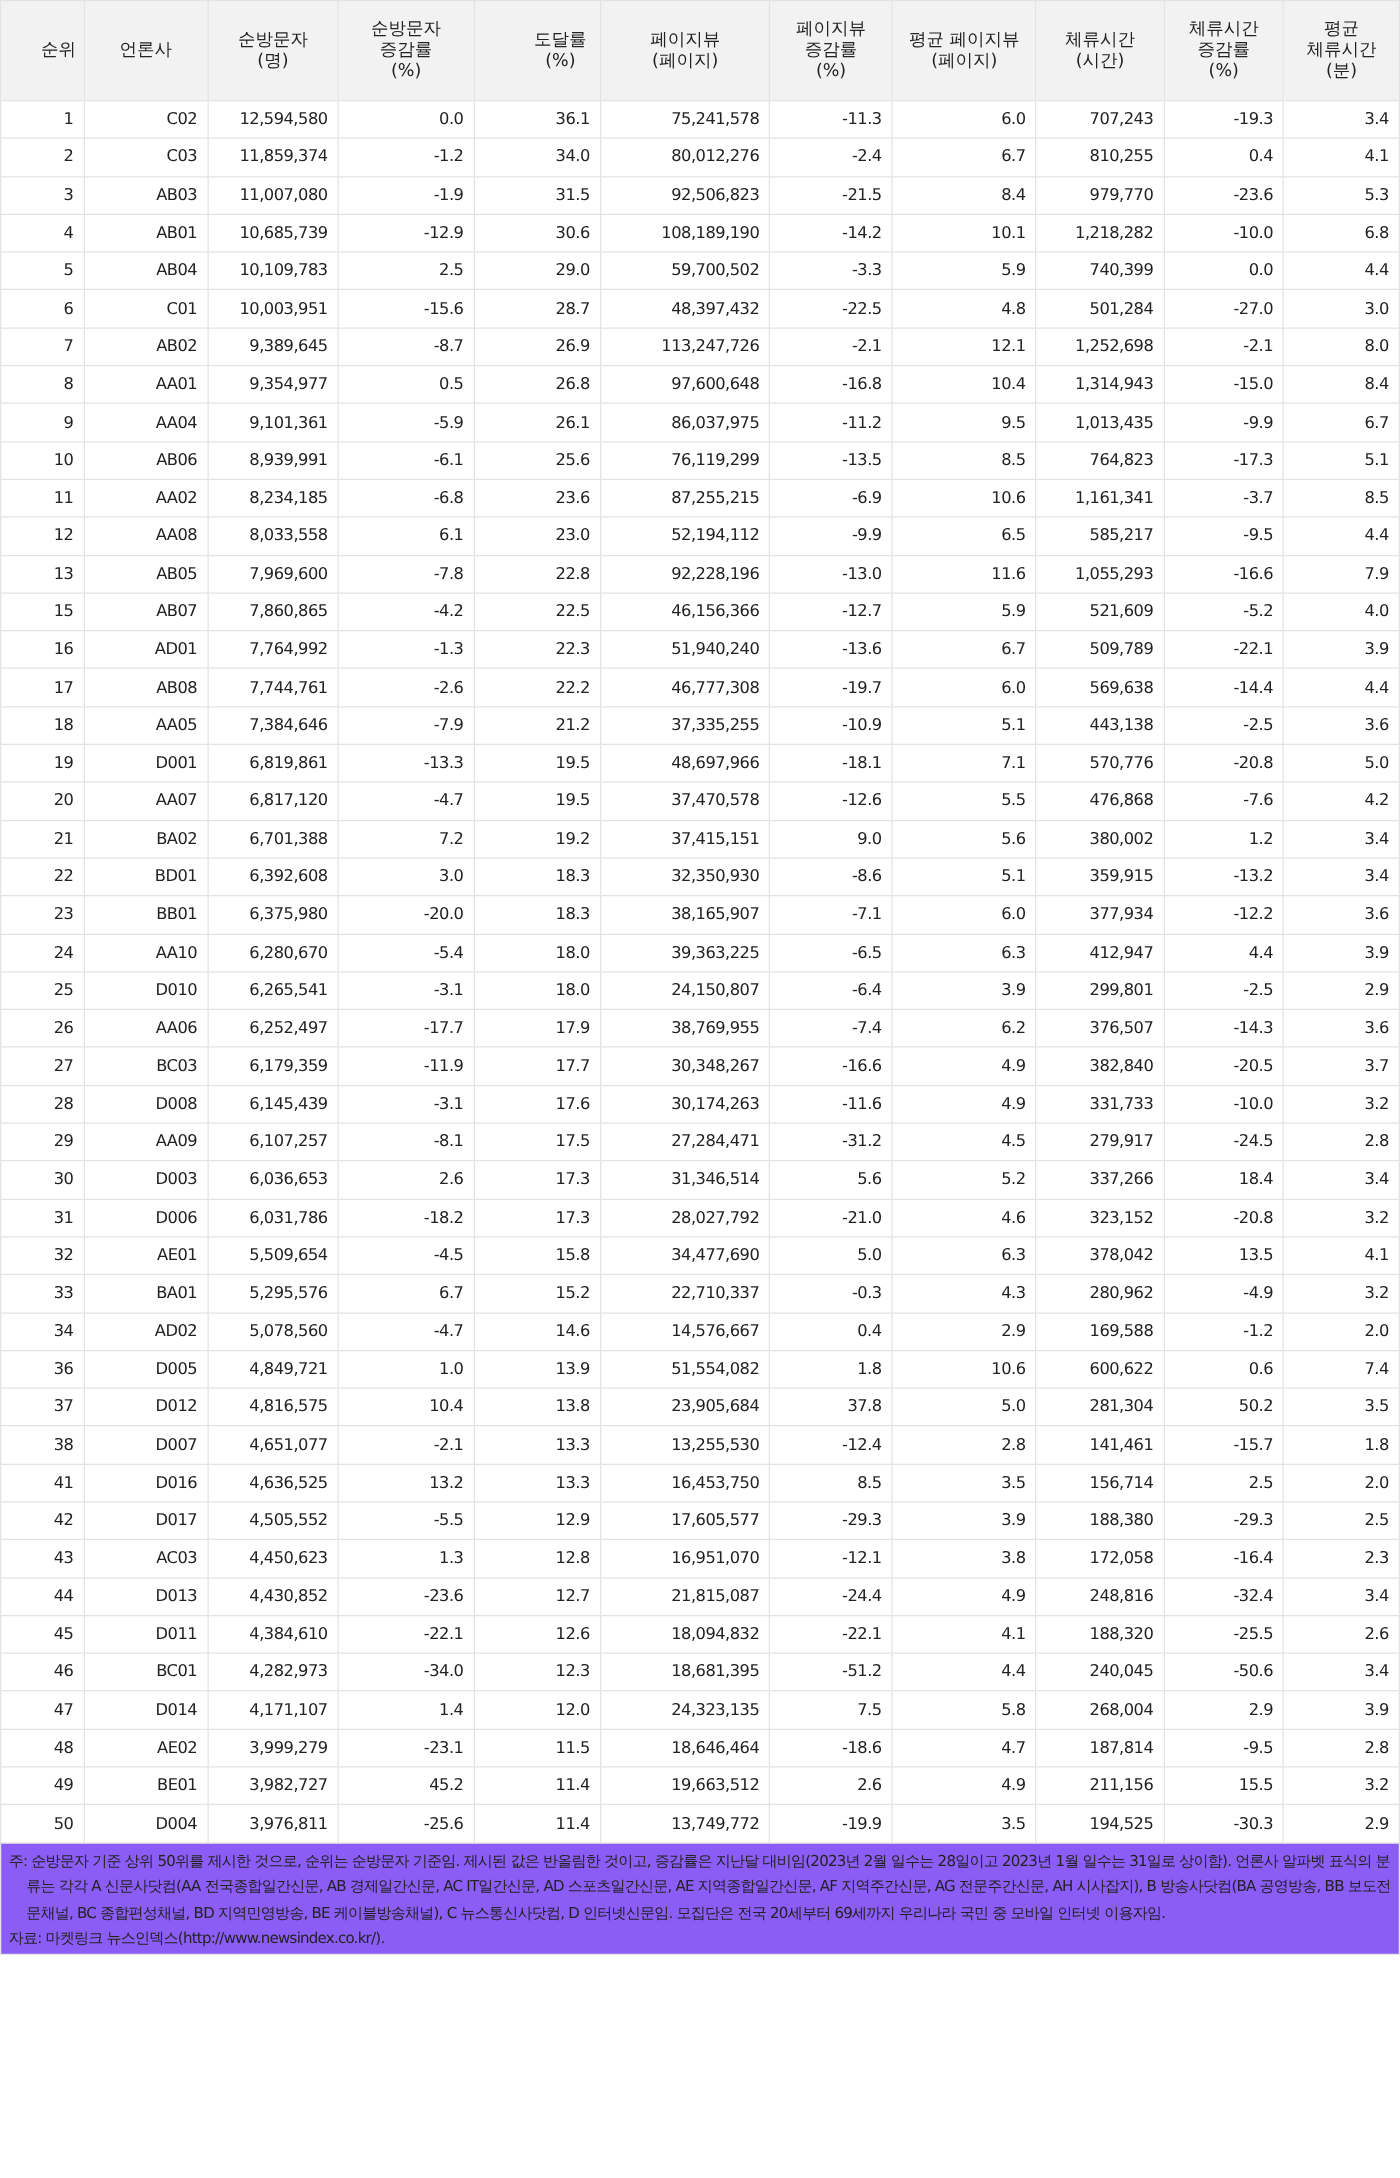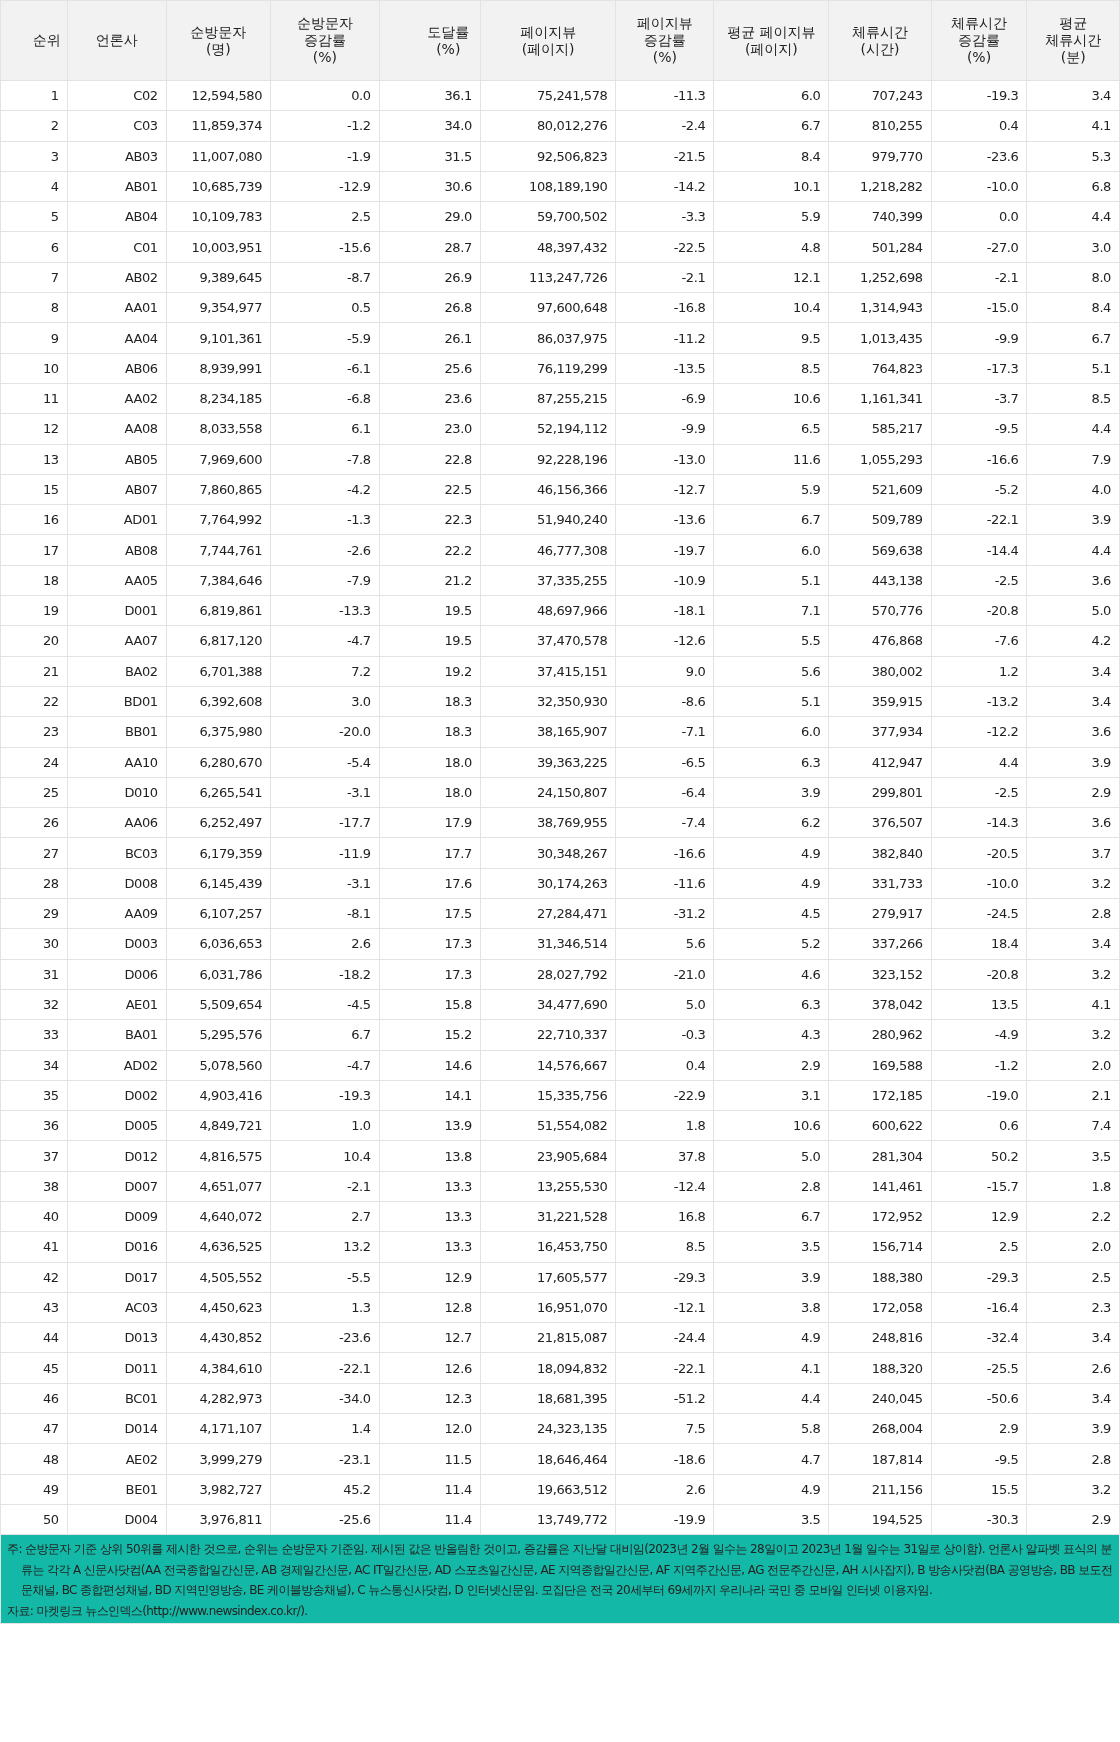--- a/index.html
+++ b/index.html
@@ -2,21 +2,21 @@
 <html><head>
 <meta charset="utf-8">
 <style>
   html, body { margin: 0; padding: 0; background: #ffffff; }
   body { width: 1120px; height: 1742px; overflow: hidden; font-family: "DejaVu Sans", "Liberation Sans", sans-serif; color: #222; }
   .wrap { position: relative; width: 1120px; }
   table { border-collapse: collapse; width: 1120px; table-layout: fixed; }
   th, td { border: 1px solid #e3e3e3; }
   thead th { background: #f2f2f2; font-weight: normal; font-size: 14px; line-height: 17px; height: 79px; padding: 0 2px; text-align: center; vertical-align: middle; color: #222; }
   tbody td { height: 29.3px; font-size: 13px; text-align: right; padding: 0 8px 0 4px; vertical-align: middle; letter-spacing: -0.4px; }
-  .note { font-size: 12px; line-height: 20.5px; padding: 4px 6px 2px 6px; letter-spacing: -0.6px; border: 1px solid #e3e3e3; border-top: none; background:#14b8a6; }
+  .note { font-size: 12px; line-height: 20.5px; padding: 4px 6px 2px 6px; letter-spacing: -0.6px; border: 1px solid #e3e3e3; border-top: none; background:#8b5cf6; }
   .note .indent { padding-left: 14px; text-indent: -14px; }
   .src { padding-left: 0; }
 </style>
 </head>
 <body>
 
 <div class="wrap">
   <table>
     <colgroup>
       <col style="width:62px">
@@ -483,33 +483,20 @@
           <td>-4.7</td>
           <td>14.6</td>
           <td>14,576,667</td>
           <td>0.4</td>
           <td>2.9</td>
           <td>169,588</td>
           <td>-1.2</td>
           <td>2.0</td>
         </tr>
         <tr>
-          <td>35</td>
-          <td>D002</td>
-          <td>4,903,416</td>
-          <td>-19.3</td>
-          <td>14.1</td>
-          <td>15,335,756</td>
-          <td>-22.9</td>
-          <td>3.1</td>
-          <td>172,185</td>
-          <td>-19.0</td>
-          <td>2.1</td>
-        </tr>
-        <tr>
           <td>36</td>
           <td>D005</td>
           <td>4,849,721</td>
           <td>1.0</td>
           <td>13.9</td>
           <td>51,554,082</td>
           <td>1.8</td>
           <td>10.6</td>
           <td>600,622</td>
           <td>0.6</td>
@@ -535,33 +522,20 @@
           <td>-2.1</td>
           <td>13.3</td>
           <td>13,255,530</td>
           <td>-12.4</td>
           <td>2.8</td>
           <td>141,461</td>
           <td>-15.7</td>
           <td>1.8</td>
         </tr>
         <tr>
-          <td>40</td>
-          <td>D009</td>
-          <td>4,640,072</td>
-          <td>2.7</td>
-          <td>13.3</td>
-          <td>31,221,528</td>
-          <td>16.8</td>
-          <td>6.7</td>
-          <td>172,952</td>
-          <td>12.9</td>
-          <td>2.2</td>
-        </tr>
-        <tr>
           <td>41</td>
           <td>D016</td>
           <td>4,636,525</td>
           <td>13.2</td>
           <td>13.3</td>
           <td>16,453,750</td>
           <td>8.5</td>
           <td>3.5</td>
           <td>156,714</td>
           <td>2.5</td>

